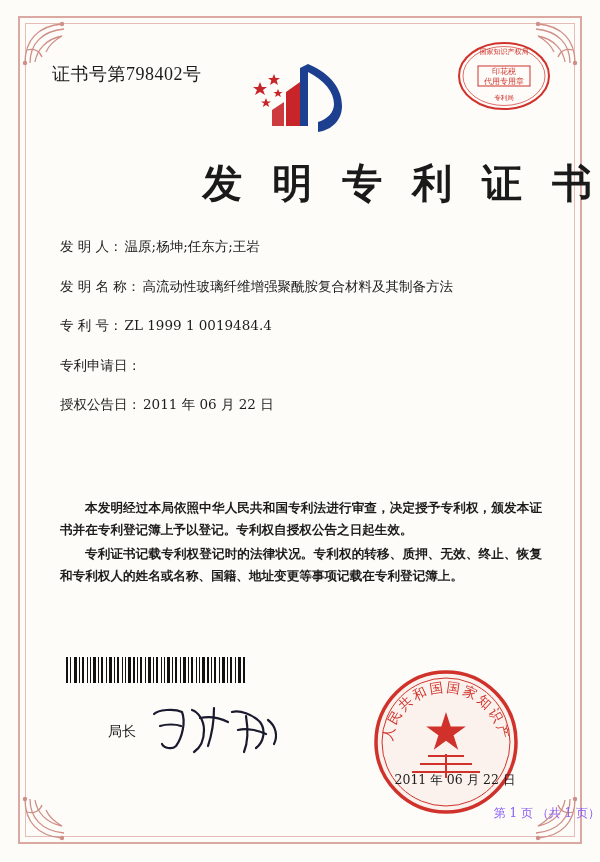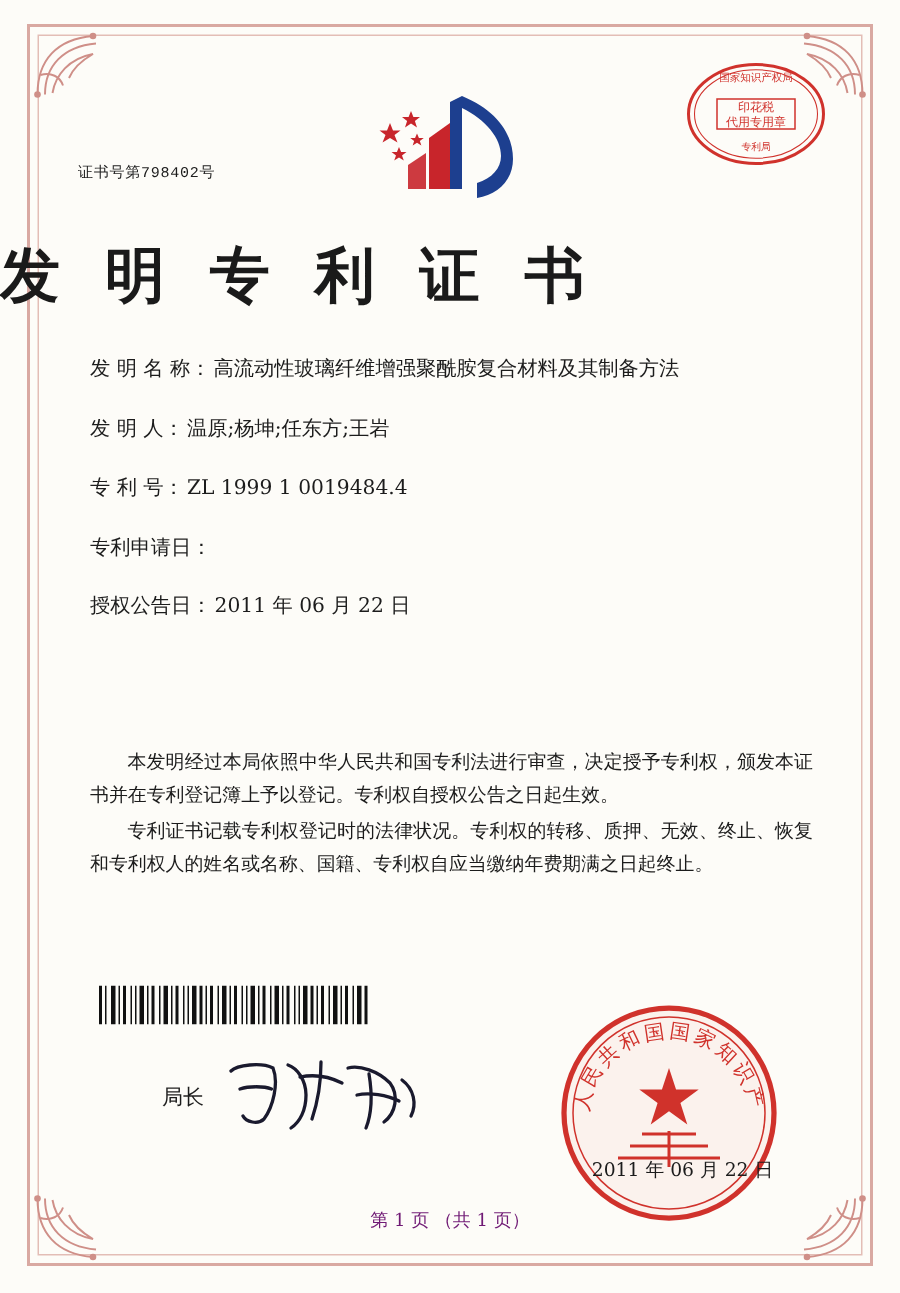--- a/index.html
+++ b/index.html
@@ -44,45 +44,44 @@
   }
   .corner svg { display: block; }
   .c-tl { left: 22px;  top: 20px; }
   .c-tr { right: 22px; top: 20px; transform: scaleX(-1); }
   .c-bl { left: 22px;  bottom: 20px; transform: scaleY(-1); }
   .c-br { right: 22px; bottom: 20px; transform: scale(-1,-1); }
 
   .cert-no {
     position: absolute;
     left: 52px; top: 62px;
-    font-size: 10px;
+    font-size: 18px;
     letter-spacing: 0.5px;
     color: #1c1c1c;
-    font-family: Liberation Mono, monospace;
-    margin-top: 46px;
+    font-family: Liberation Serif, serif;
   }
 
   
   .logo {
     position: absolute;
     left: 248px; top: 62px;
     width: 108px; height: 78px;
   }
 
   
   .seal-top {
     position: absolute;
     right: 48px; top: 40px;
     width: 96px; height: 72px;
   }
 
   .title {
     position: absolute;
     left: 0; right: 0; top: 156px;
-    text-align: left;
+    text-align: right;
     font-family: "DejaVu Serif", "Liberation Serif", serif;
     font-weight: bold;
     font-size: 40px;
     letter-spacing: 8px;
     color: #1a1a1a;
   }
 
   .fields {
     position: absolute;
     left: 60px; top: 237px;
@@ -112,20 +111,21 @@
     width: 482px;
     font-family: "DejaVu Serif", "Liberation Serif", serif;
     font-size: 12.6px;
     line-height: 1.75;
     color: #1c1c1c;
     text-align: justify;
   }
   .paragraphs p {
     margin: 0 0 2px 0;
     text-indent: 25px;
+    font-weight: bold;
   }
 
   .barcode {
     position: absolute;
     left: 66px; top: 657px;
     width: 180px; height: 26px;
   }
 
   .signature-label {
     position: absolute;
@@ -153,24 +153,24 @@
     width: 170px;
     text-align: center;
     font-family: "DejaVu Serif", "Liberation Serif", serif;
     font-size: 12.5px;
     color: #1c1c1c;
   }
 
   .footer {
     position: absolute;
     left: 0; right: 0; bottom: 40px;
-    text-align: center;
+    text-align: right;
     font-family: "DejaVu Serif", "Liberation Serif", serif;
     font-size: 12px;
-    color: #701a75;
+    color: #8b5cf6;
     margin-top: 48px;
   }
 </style>
 </head>
 <body>
 
 <div class="page">
 
   <div class="border-outer"></div>
   <div class="border-inner"></div>
@@ -250,43 +250,43 @@
       <text x="48" y="44" font-size="8" fill="#d0322c" text-anchor="middle" font-family="'DejaVu Serif',serif">代用专用章</text>
       <text x="48" y="14" font-size="7" fill="#d0322c" text-anchor="middle" font-family="'DejaVu Serif',serif">国家知识产权局</text>
       <text x="48" y="60" font-size="6.5" fill="#d0322c" text-anchor="middle" font-family="'DejaVu Serif',serif">专利局</text>
     </svg>
   </div>
 
   <div class="title">发 明 专 利 证 书</div>
 
   <div class="fields">
     <div class="field-row">
+      <span class="field-label">发 明 人：</span>
+      <span class="field-value">温原;杨坤;任东方;王岩</span>
+    </div>
+    <div class="field-row">
       <span class="field-label">发 明 名 称：</span>
       <span class="field-value">高流动性玻璃纤维增强聚酰胺复合材料及其制备方法</span>
     </div>
     <div class="field-row">
-      <span class="field-label">发 明 人：</span>
-      <span class="field-value">温原;杨坤;任东方;王岩</span>
-    </div>
-    <div class="field-row">
       <span class="field-label">专 利 号：</span>
       <span class="field-value">ZL 1999 1 0019484.4</span>
     </div>
     <div class="field-row">
       <span class="field-label">专利申请日：</span>
     </div>
     <div class="field-row">
       <span class="field-label">授权公告日：</span>
       <span class="field-value">2011 年 06 月 22 日</span>
     </div>
   </div>
 
   <div class="paragraphs">
     <p>本发明经过本局依照中华人民共和国专利法进行审查，决定授予专利权，颁发本证书并在专利登记簿上予以登记。专利权自授权公告之日起生效。</p>
-    <p>专利证书记载专利权登记时的法律状况。专利权的转移、质押、无效、终止、恢复和专利权人的姓名或名称、国籍、专利权自应当缴纳年费期满之日起终止。</p>
+    <p>专利证书记载专利权登记时的法律状况。专利权的转移、质押、无效、终止、恢复和专利权人的姓名或名称、国籍、地址变更等事项记载在专利登记簿上。</p>
   </div>
 
   <div class="barcode">
     <svg width="180" height="26" viewBox="0 0 180 26">
       <g fill="#111">
         <rect x="0" y="0" width="2" height="26"></rect>
           <rect x="4" y="0" width="1" height="26"></rect>
         <rect x="8" y="0" width="3" height="26"></rect>
           <rect x="13" y="0" width="1" height="26"></rect>
         <rect x="16" y="0" width="2" height="26"></rect>

